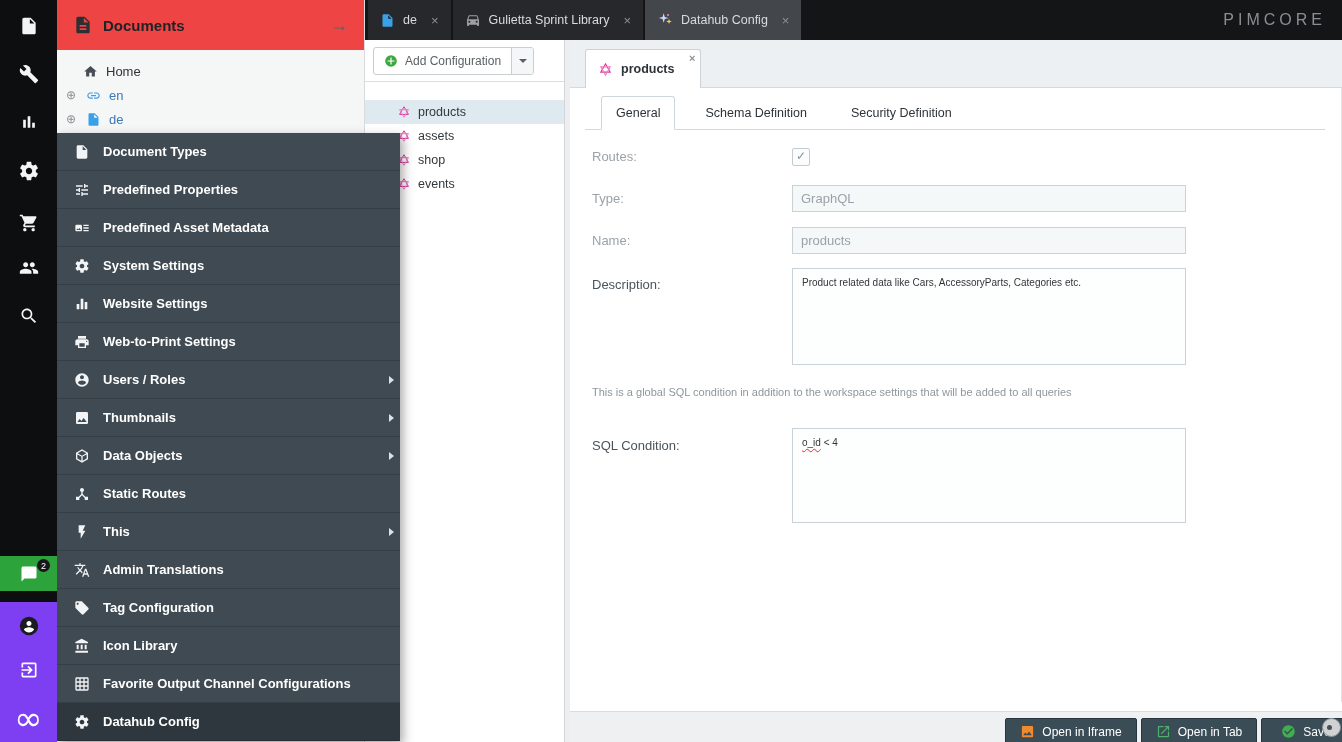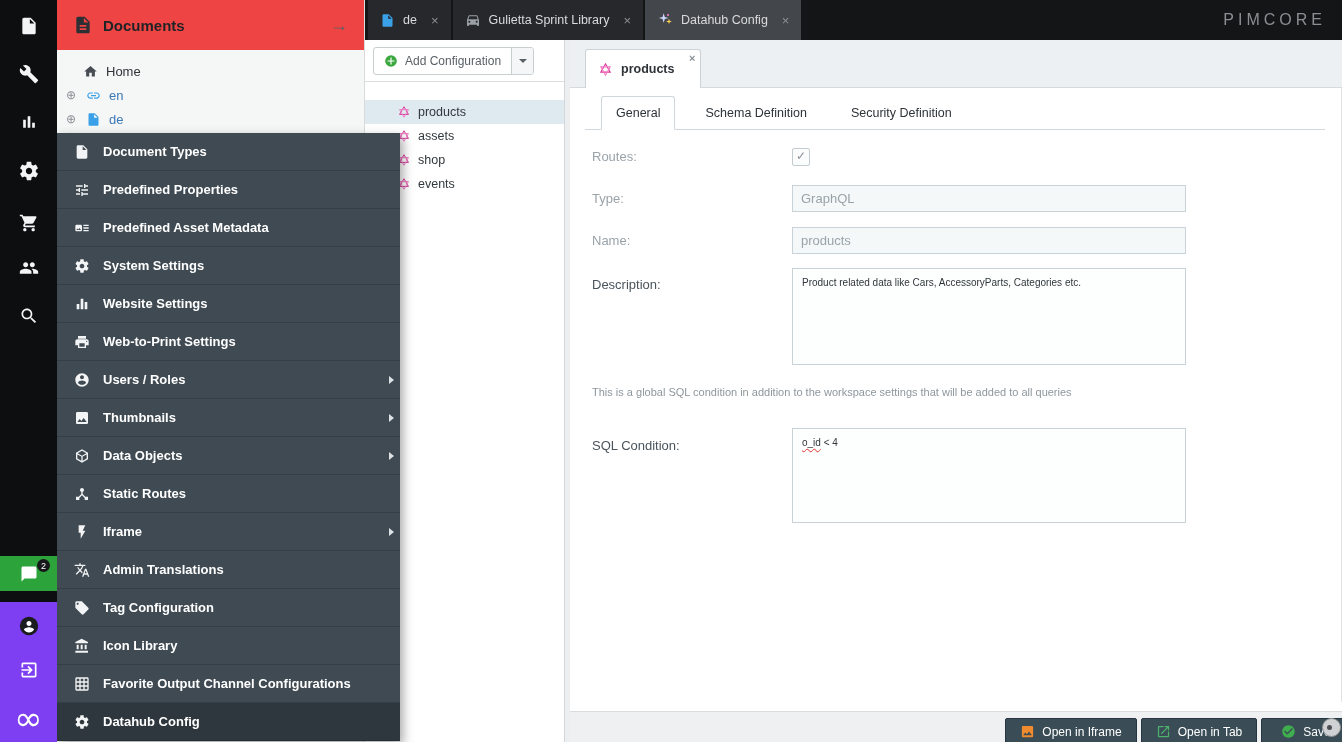--- a/index.html
+++ b/index.html
@@ -315,21 +315,21 @@
           </svg>
         </span>
       <span class="mlbl">Static Routes</span>
     </div>
     <div class="mitem">
       <span class="micon">
           <svg class="i16 fw" viewBox="0 0 24 24">
             <path d="M7 2v11h3v9l7-12h-4l4-8H7z"></path>
           </svg>
         </span>
-      <span class="mlbl">Iframe</span>
+      <span class="mlbl">This</span>
       <span class="caret"></span>
     </div>
     <div class="mitem">
       <span class="micon">
           <svg class="i16 fw" viewBox="0 0 24 24">
             <path d="M12.87 15.07l-2.54-2.51.03-.03c1.74-1.94 2.98-4.17 3.71-6.53H17V4h-7V2H8v2H1v1.99h11.17C11.5 7.92 10.44 9.75 9 11.35 8.07 10.32 7.3 9.19 6.69 8h-2c.73 1.63 1.73 3.17 2.98 4.56l-5.09 5.02L4 19l5-5 3.11 3.11.76-2.04zM18.5 10h-2L12 22h2l1.12-3h4.75L21 22h2l-4.5-12zm-2.62 7l1.62-4.33L19.12 17h-3.24z"></path>
           </svg>
         </span>
       <span class="mlbl">Admin Translations</span>
     </div>

